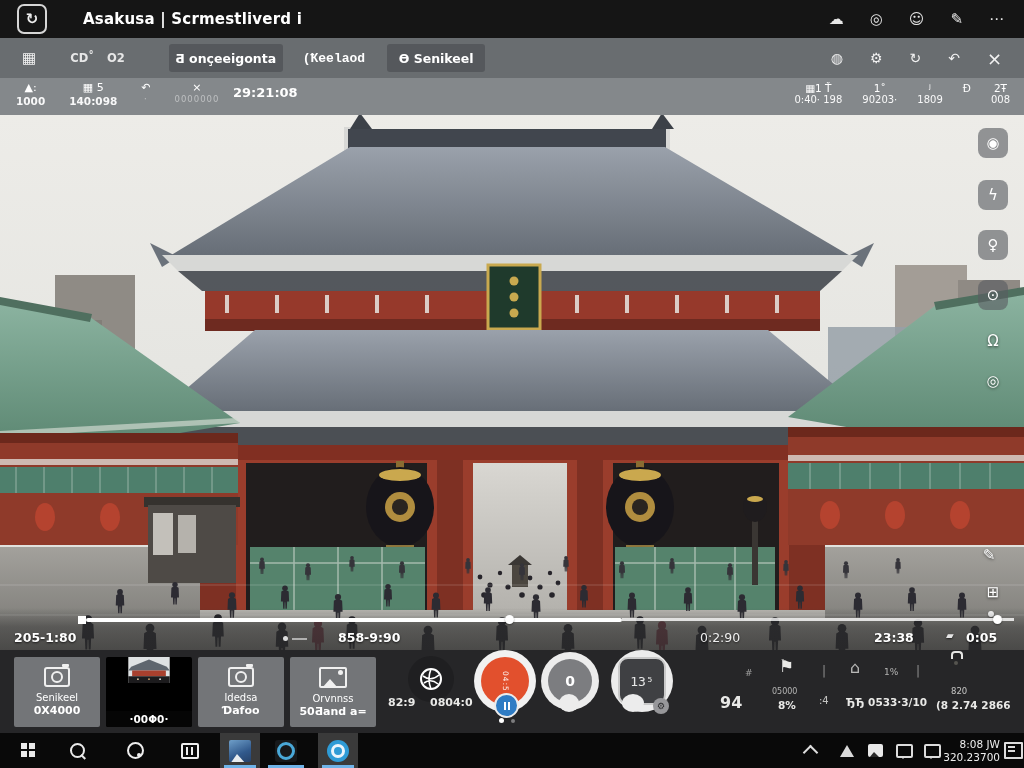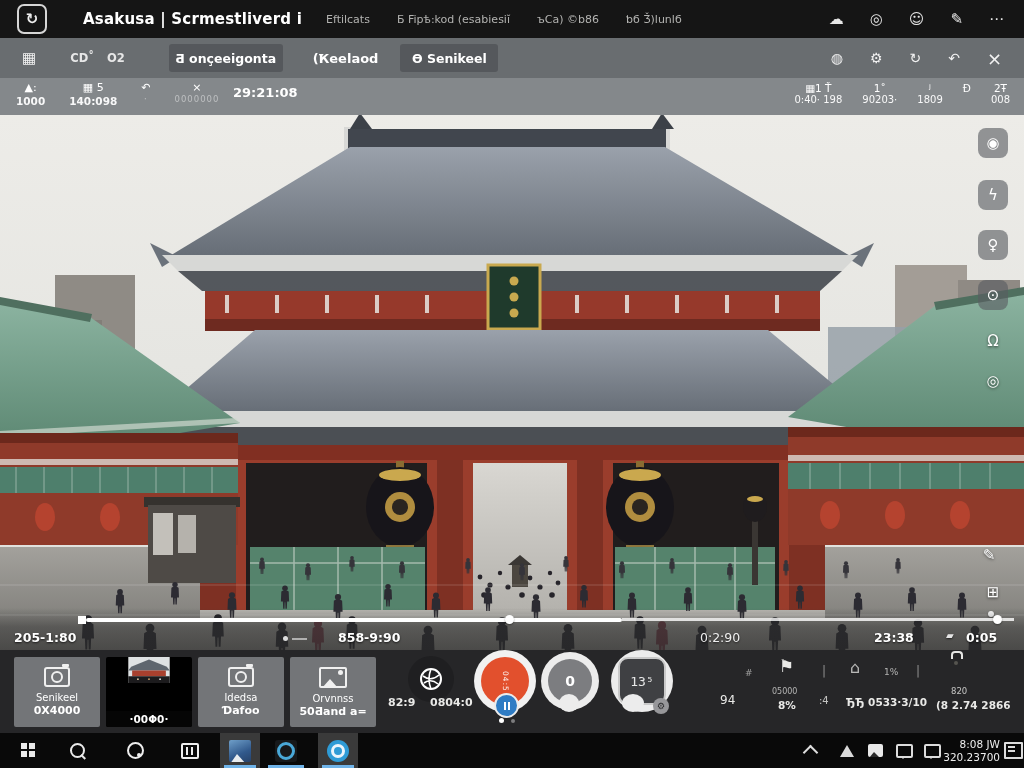--- a/index.html
+++ b/index.html
@@ -12,21 +12,21 @@
   .tb-subs{display:flex;gap:27px;margin-left:24px;font-size:11px;color:#b3b3b1;white-space:nowrap;}
   .tb-icons{margin-left:auto;display:flex;gap:26px;margin-right:20px;font-size:15px;color:#e6e6e6;}
   .tb-icons span{cursor:default;}
   
   .ribbon{position:absolute;top:38px;left:0;right:0;height:40px;background:#696d70;display:flex;align-items:center;color:#f2f2f2;}
   .rb-grid{margin-left:22px;font-size:15px;}
   .rb-cd{margin-left:34px;font-size:11.5px;font-weight:bold;opacity:.92;text-align:right;}
   .rb-o2{margin-left:13px;font-size:11.5px;font-weight:bold;opacity:.92;}
   .rb-btn{height:28px;border-radius:3px;display:flex;align-items:center;justify-content:center;font-size:12.5px;font-weight:bold;color:#fff;white-space:nowrap;}
   .rb-b1{width:114px;margin-left:44px;background:#55585c;}
-  .rb-b2{margin-left:22px;padding:0 8px;font-size:13px;}
+  .rb-b2{margin-left:12px;padding:0 8px;font-size:13px;font-family:Liberation Mono, monospace;}
   .rb-b3{width:98px;margin-left:14px;background:#55585c;}
   .rb-icons{margin-left:auto;display:flex;gap:27px;margin-right:22px;font-size:14px;align-items:center;}
   .rb-icons .x{font-size:18px;}
   
   .statusbar{position:absolute;top:78px;left:0;right:0;height:37px;background:#84888b;color:#fff;}
   .sb-left{position:absolute;left:16px;top:4px;display:flex;gap:24px;}
   .sb-right{position:absolute;right:14px;top:4px;display:flex;gap:20px;}
   .sb-item{display:flex;flex-direction:column;align-items:center;line-height:1.15;}
   .sb-item .t{font-size:11px;}
   .sb-item .s{font-size:10.5px;opacity:.95;font-weight:bold;}
@@ -120,26 +120,20 @@
 </head>
 <body>
 
 <div id="stage">
 
   <div class="titlebar">
     <div class="app-badge">
         <span>↻</span>
       </div>
     <div class="tb-title">Asakusa | Scrmestliverd i</div>
-    <div class="tb-subs">
-      <span>Eftilcats</span>
-      <span>Б Fipѣ:kod (esabiesiĭ</span>
-      <span>ъCa) ©b86</span>
-      <span>ƅб Ǯ)lunlб</span>
-    </div>
     <div class="tb-icons">
       <span>☁</span>
       <span>◎</span>
       <span>☺</span>
       <span>✎</span>
       <span>⋯</span>
     </div>
   </div>
 
   <div class="ribbon">
@@ -568,21 +562,21 @@
     <div class="z-bump"></div>
 
     <div class="pbtn">
       <div class="p-core">13⁵</div>
     </div>
     <div class="p-bump"></div>
     <div class="p-gear">
         <span>⚙</span>
       </div>
 
-    <span class="dstat" style="left:720px;top:43px;font-size:12px;font-weight:normal">94</span>
+    <span class="dstat" style="left:720px;top:43px;font-size:16px;font-weight:bold">94</span>
     <span class="dstat" style="left:745px;top:18px;font-size:9px;opacity:.6">#</span>
     <span class="dstat" style="left:779px;top:6px;font-size:17px">⚑</span>
     <span class="dstat" style="left:772px;top:37px;font-size:8px;opacity:.7">05000</span>
     <span class="dstat" style="left:778px;top:49px;font-size:10.5px;font-weight:bold">8%</span>
     <span class="dstat" style="left:822px;top:14px;font-size:12px;opacity:.5">|</span>
     <span class="dstat" style="left:819px;top:45px;font-size:10px;opacity:.8">:4</span>
     <span class="dstat" style="left:850px;top:8px;font-size:16px;opacity:.75">⌂</span>
     <span class="dstat" style="left:884px;top:17px;font-size:9px;opacity:.7">1%</span>
     <span class="dstat" style="left:846px;top:46px;font-size:10.5px;font-weight:bold">ЂЂ 0533·3/10</span>
     <span class="dstat" style="left:916px;top:14px;font-size:12px;opacity:.5">|</span>

